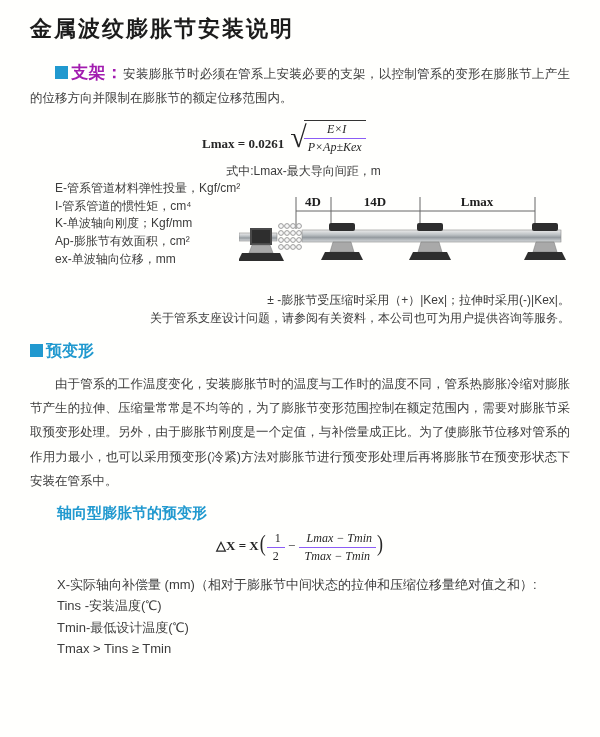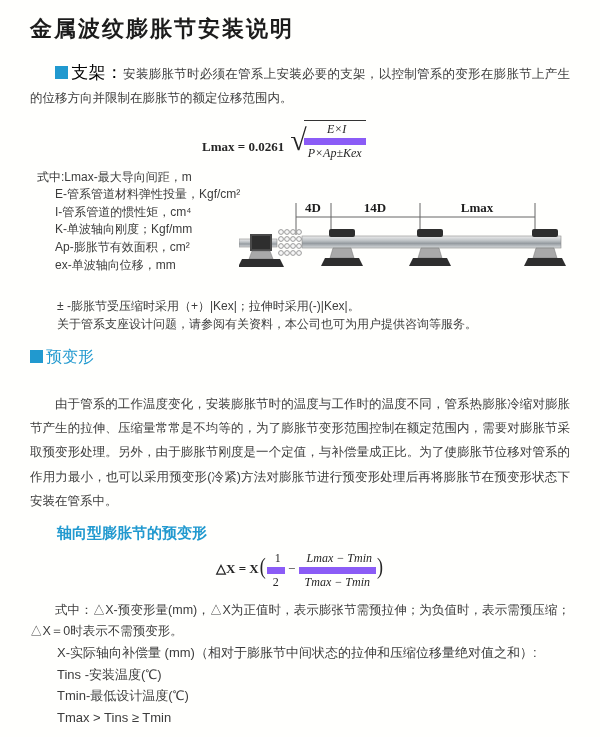--- a/index.html
+++ b/index.html
@@ -8,49 +8,49 @@
     width:600px; min-height:737px; margin:0 auto; background:#fffffd;
     font-family:"Liberation Sans", sans-serif; color:#3c3c3c;
     padding:14px 30px 10px 30px; position:relative; overflow:hidden;
   }
   .doc-title {
     text-align:left; font-size:22px; font-weight:bold; color:#1c1c1c;
     letter-spacing:2px; margin-bottom:14px;
   }
   .para { font-size:12.5px; line-height:1.75; text-align:justify; }
   .indent { text-indent:2em; }
-  .accent-head { color:#000000; font-size:17px; font-weight:normal; white-space:nowrap; }
+  .accent-head { color:#a21caf; font-size:17px; font-weight:bold; white-space:nowrap; }
   .sq-bullet {
     display:inline-block; width:13px; height:13px; background:#2199cf;
     margin-right:3px; vertical-align:-1px;
   }
-  .section-head { color:#2199cf; font-size:16px; font-weight:normal; margin:14px 0 24px 0; }
+  .section-head { color:#2199cf; font-size:16px; font-weight:bold; margin:14px 0 10px 0; }
   .sub-head { color:#2199cf; font-size:15px; font-weight:bold; margin:10px 0 4px 4px; }
   .sub-head.axial { margin-left:27px; }
 
   
   .formula { font-family:"Liberation Serif", serif; color:#262626; font-size:13px; }
   .f-bold { font-weight:bold; }
   .f-it { font-style:italic; }
   .frac { display:inline-block; vertical-align:middle; text-align:center; font-size:12px; line-height:1.25; }
   .frac .num { display:block; padding:0 4px 1px 8px; }
-  .frac .den { display:block; border-top:7px solid #8b5cf6; padding:1px 4px 0 4px; }
+  .frac .den { display:block; border-top:1px solid #8b5cf6; padding:1px 4px 0 4px; }
   .sqrt { display:inline-flex; align-items:center; margin-left:6px; }
   .rad-sign { font-size:30px; line-height:0.85; font-weight:400; margin-right:-3px; }
   .radicand { border-top:1.4px solid #333; padding-top:1px; }
   .paren { display:inline-block; font-size:18px; transform:scaleY(1.25); margin:0 1px; }
   .formula-lmax { margin:10px 0 8px 172px; }
   .formula-dx { text-align:center; margin:8px 0 10px 0; }
 
   
   .def-row { position:relative; height:128px; margin-top:2px; }
   .definitions { font-size:12px; line-height:17.6px; }
   .def-line { padding-left:25px; }
-  .def-line.first { padding-left:7px; }
-  .note-line { font-size:12px; line-height:18px; padding-left:27px; }
+  .def-line.first { padding-left:7px;text-align:center; }
+  .note-line { font-size:12px; line-height:18px; padding-left:27px;text-align:right; }
   .diagram { position:absolute; right:-25px; top:26px; width:356px; height:100px; }
 
   
   .axial-lines .def-item { font-size:13px; line-height:21.5px; padding-left:27px; }
   .explain-para { font-size:12.5px; line-height:1.7; text-align:justify; }
 </style>
 </head>
 <body>
 
 <div class="page">
@@ -153,21 +153,20 @@
   <p class="para indent" style="line-height:1.95;">由于管系的工作温度变化，安装膨胀节时的温度与工作时的温度不同，管系热膨胀冷缩对膨胀节产生的拉伸、压缩量常常是不均等的，为了膨胀节变形范围控制在额定范围内，需要对膨胀节采取预变形处理。另外，由于膨胀节刚度是一个定值，与补偿量成正比。为了使膨胀节位移对管系的作用力最小，也可以采用预变形(冷紧)方法对膨胀节进行预变形处理后再将膨胀节在预变形状态下安装在管系中。</p>
 
   <div class="sub-head axial">轴向型膨胀节的预变形</div>
 
   <div class="formula formula-dx">
     <span class="f-bold">△X = X</span><span class="paren">(</span><span class="frac"><span class="num">1</span><span class="den">2</span></span>
     <span>−</span>
     <span class="frac f-it"><span class="num">Lmax − Tmin</span><span class="den">Tmax − Tmin</span></span><span class="paren">)</span>
   </div>
 
-  <p class="explain-para indent">式中：△X-预变形量(mm)，△X为正值时，表示膨张节需预拉伸；为负值时，表示需预压缩；△X＝0时表示不需预变形。</p>
 
   <div class="axial-lines">
     <div class="def-item">X-实际轴向补偿量 (mm)（相对于膨胀节中间状态的拉伸和压缩位移量绝对值之和）:</div>
     <div class="def-item">Tins -安装温度(℃)</div>
     <div class="def-item">Tmin-最低设计温度(℃)</div>
     <div class="def-item">Tmax &gt; Tins ≥ Tmin</div>
 
   </div>
 
 </div>

